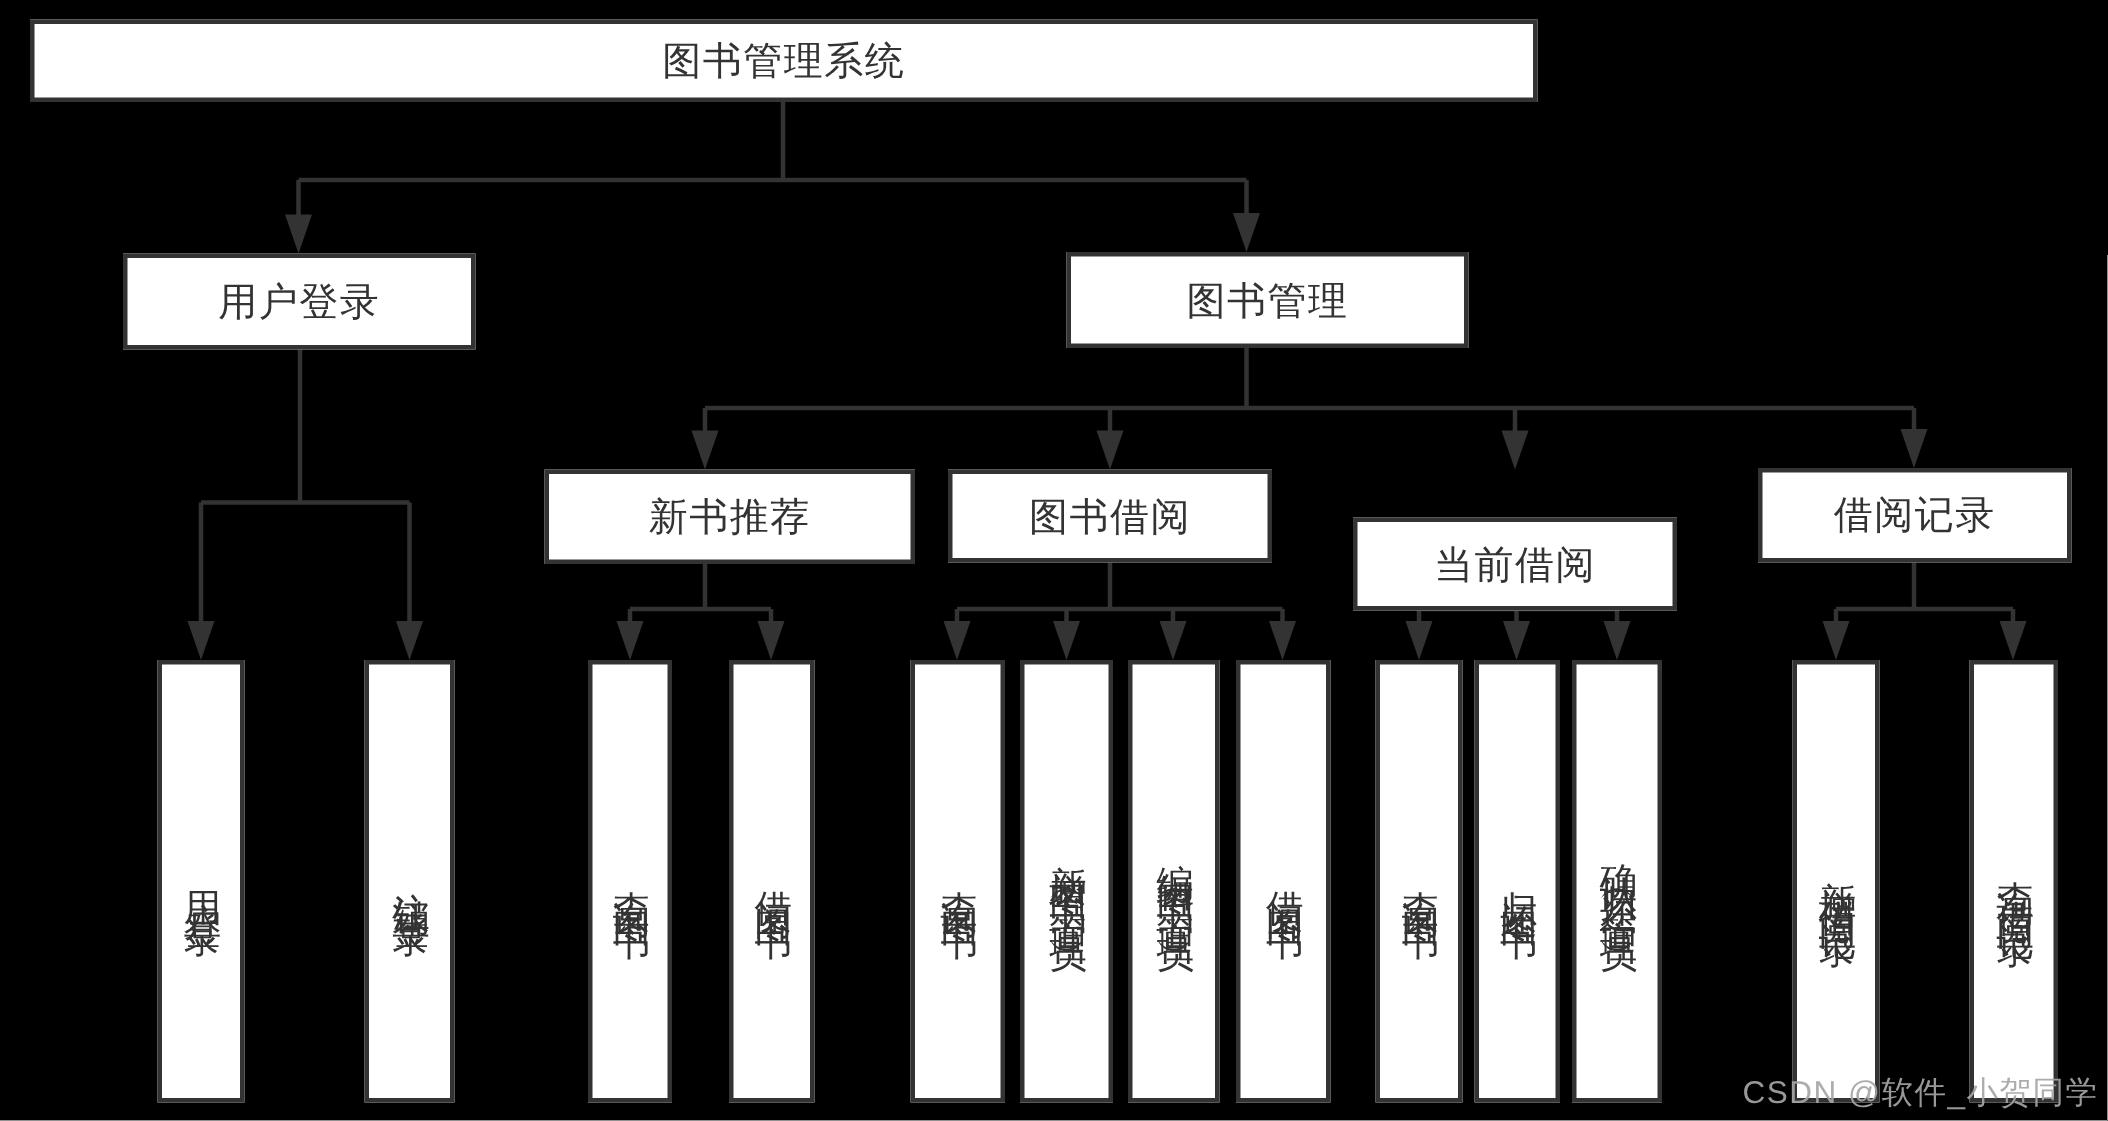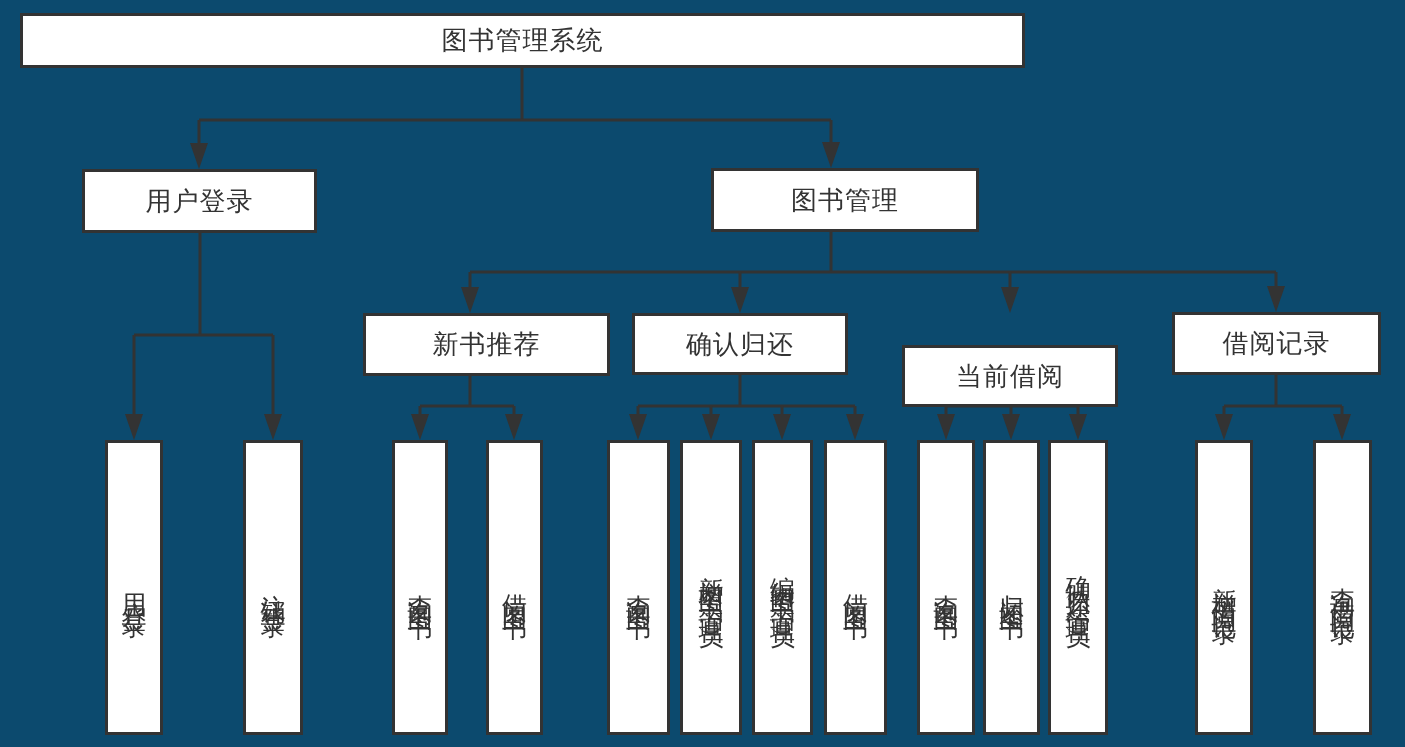--- a/index.html
+++ b/index.html
@@ -5,21 +5,21 @@
   html, body {
     margin: 0;
     padding: 0;
     background: #ffffff;
     font-family: "Liberation Sans", "DejaVu Sans", sans-serif;
   }
   #canvas {
     position: relative;
     width: 1405px;
     height: 747px;
-    background: #0c4a6e;
+    background: #000000;
     overflow: hidden;
   }
   #connectors {
     position: absolute;
     left: 0;
     top: 0;
     pointer-events: none;
   }
   .node {
     position: absolute;
@@ -125,30 +125,31 @@
         <polygon points="1224,440 1215,414 1233,414" fill="#333333"></polygon>
         <line x1="1342" y1="406" x2="1342" y2="420" stroke="#333333" stroke-width="3"></line>
         <polygon points="1342,440 1333,414 1351,414" fill="#333333"></polygon>
       </g>
     </svg>
   <div id="nodes">
       <div class="node h" style="left: 20px; top: 13px; width: 1005px; height: 55px; border-color: rgb(51, 51, 51); color: rgb(51, 51, 51);">图书管理系统</div>
       <div class="node h" style="left: 82px; top: 169px; width: 235px; height: 64px; border-color: rgb(51, 51, 51); color: rgb(51, 51, 51);">用户登录</div>
       <div class="node h" style="left: 711px; top: 168px; width: 268px; height: 64px; border-color: rgb(51, 51, 51); color: rgb(51, 51, 51);">图书管理</div>
       <div class="node h" style="left: 363px; top: 313px; width: 247px; height: 63px; border-color: rgb(51, 51, 51); color: rgb(51, 51, 51);">新书推荐</div>
-      <div class="node h" style="left: 632px; top: 313px; width: 216px; height: 62px; border-color: rgb(51, 51, 51); color: rgb(51, 51, 51);">确认归还</div>
+      <div class="node h" style="left: 632px; top: 313px; width: 216px; height: 62px; border-color: rgb(51, 51, 51); color: rgb(51, 51, 51);">图书借阅</div>
       <div class="node h" style="left: 902px; top: 313px; width: 216px; height: 62px; border-color: rgb(51, 51, 51); color: rgb(51, 51, 51); margin-top: 32px;">当前借阅</div>
       <div class="node h" style="left: 1172px; top: 312px; width: 209px; height: 63px; border-color: rgb(51, 51, 51); color: rgb(51, 51, 51);">借阅记录</div>
       <div class="node v" style="left: 105px; top: 440px; width: 58px; height: 295px; border-color: rgb(51, 51, 51); color: rgb(51, 51, 51);">用户登录</div>
       <div class="node v" style="left: 243px; top: 440px; width: 60px; height: 295px; border-color: rgb(51, 51, 51); color: rgb(51, 51, 51);">注销登录</div>
       <div class="node v" style="left: 392px; top: 440px; width: 56px; height: 295px; border-color: rgb(51, 51, 51); color: rgb(51, 51, 51);">查询图书</div>
       <div class="node v" style="left: 486px; top: 440px; width: 57px; height: 295px; border-color: rgb(51, 51, 51); color: rgb(51, 51, 51);">借阅图书</div>
       <div class="node v" style="left: 607px; top: 440px; width: 63px; height: 295px; border-color: rgb(51, 51, 51); color: rgb(51, 51, 51);">查询图书</div>
       <div class="node v" style="left: 680px; top: 440px; width: 62px; height: 295px; border-color: rgb(51, 51, 51); color: rgb(51, 51, 51);">新增图书（管理员）</div>
       <div class="node v" style="left: 752px; top: 440px; width: 61px; height: 295px; border-color: rgb(51, 51, 51); color: rgb(51, 51, 51);">编辑图书（管理员）</div>
       <div class="node v" style="left: 824px; top: 440px; width: 63px; height: 295px; border-color: rgb(51, 51, 51); color: rgb(51, 51, 51);">借阅图书</div>
       <div class="node v" style="left: 917px; top: 440px; width: 58px; height: 295px; border-color: rgb(51, 51, 51); color: rgb(51, 51, 51);">查询图书</div>
       <div class="node v" style="left: 983px; top: 440px; width: 57px; height: 295px; border-color: rgb(51, 51, 51); color: rgb(51, 51, 51);">归还图书</div>
       <div class="node v" style="left: 1048px; top: 440px; width: 60px; height: 295px; border-color: rgb(51, 51, 51); color: rgb(51, 51, 51);">确认归还（管理员）</div>
       <div class="node v" style="left: 1195px; top: 440px; width: 58px; height: 295px; border-color: rgb(51, 51, 51); color: rgb(51, 51, 51);">新增借阅记录</div>
       <div class="node v" style="left: 1313px; top: 440px; width: 59px; height: 295px; border-color: rgb(51, 51, 51); color: rgb(51, 51, 51);">查询借阅记录</div>
     </div>
+  <div id="watermark">CSDN @软件_小贺同学</div>
 </div>
 
 </body></html>

